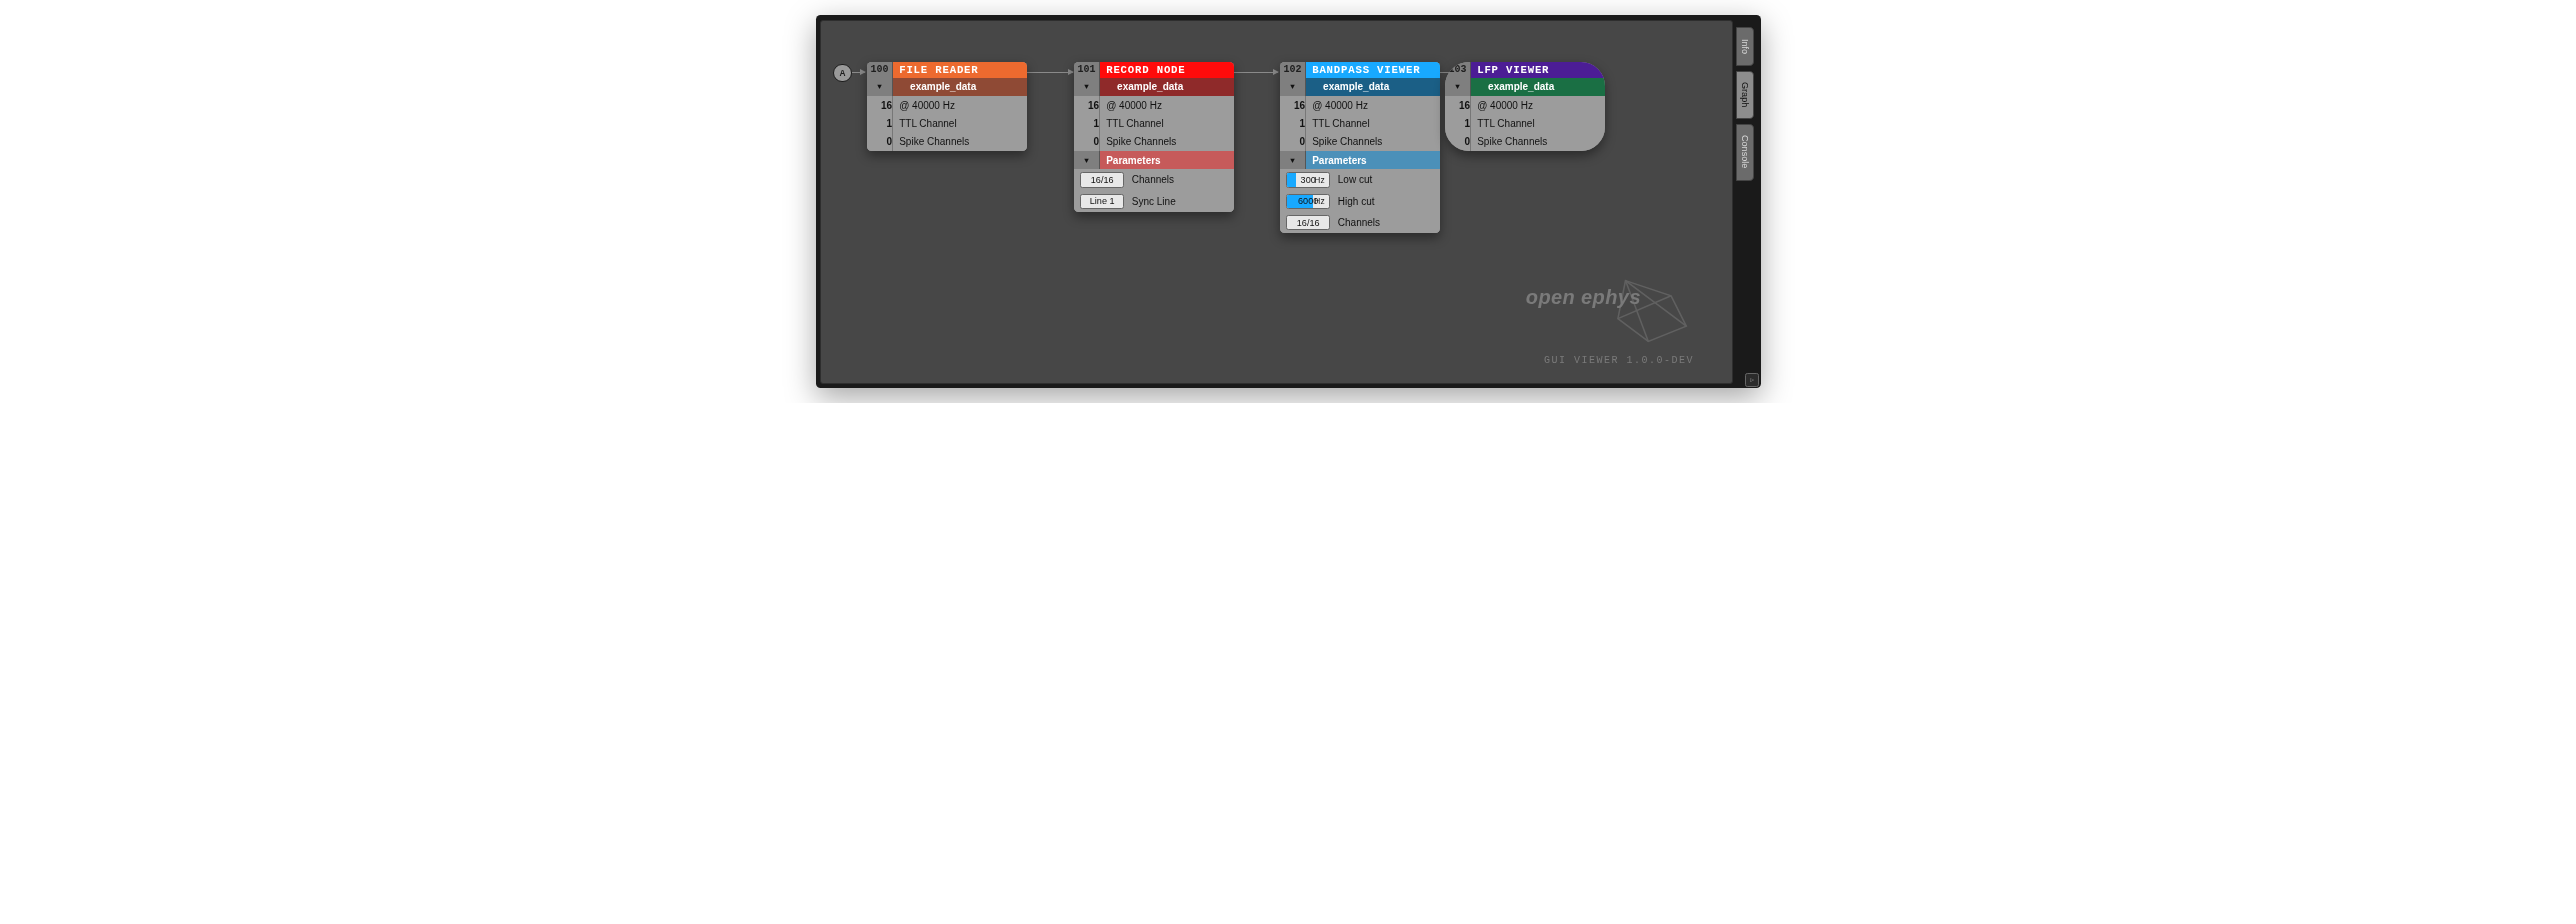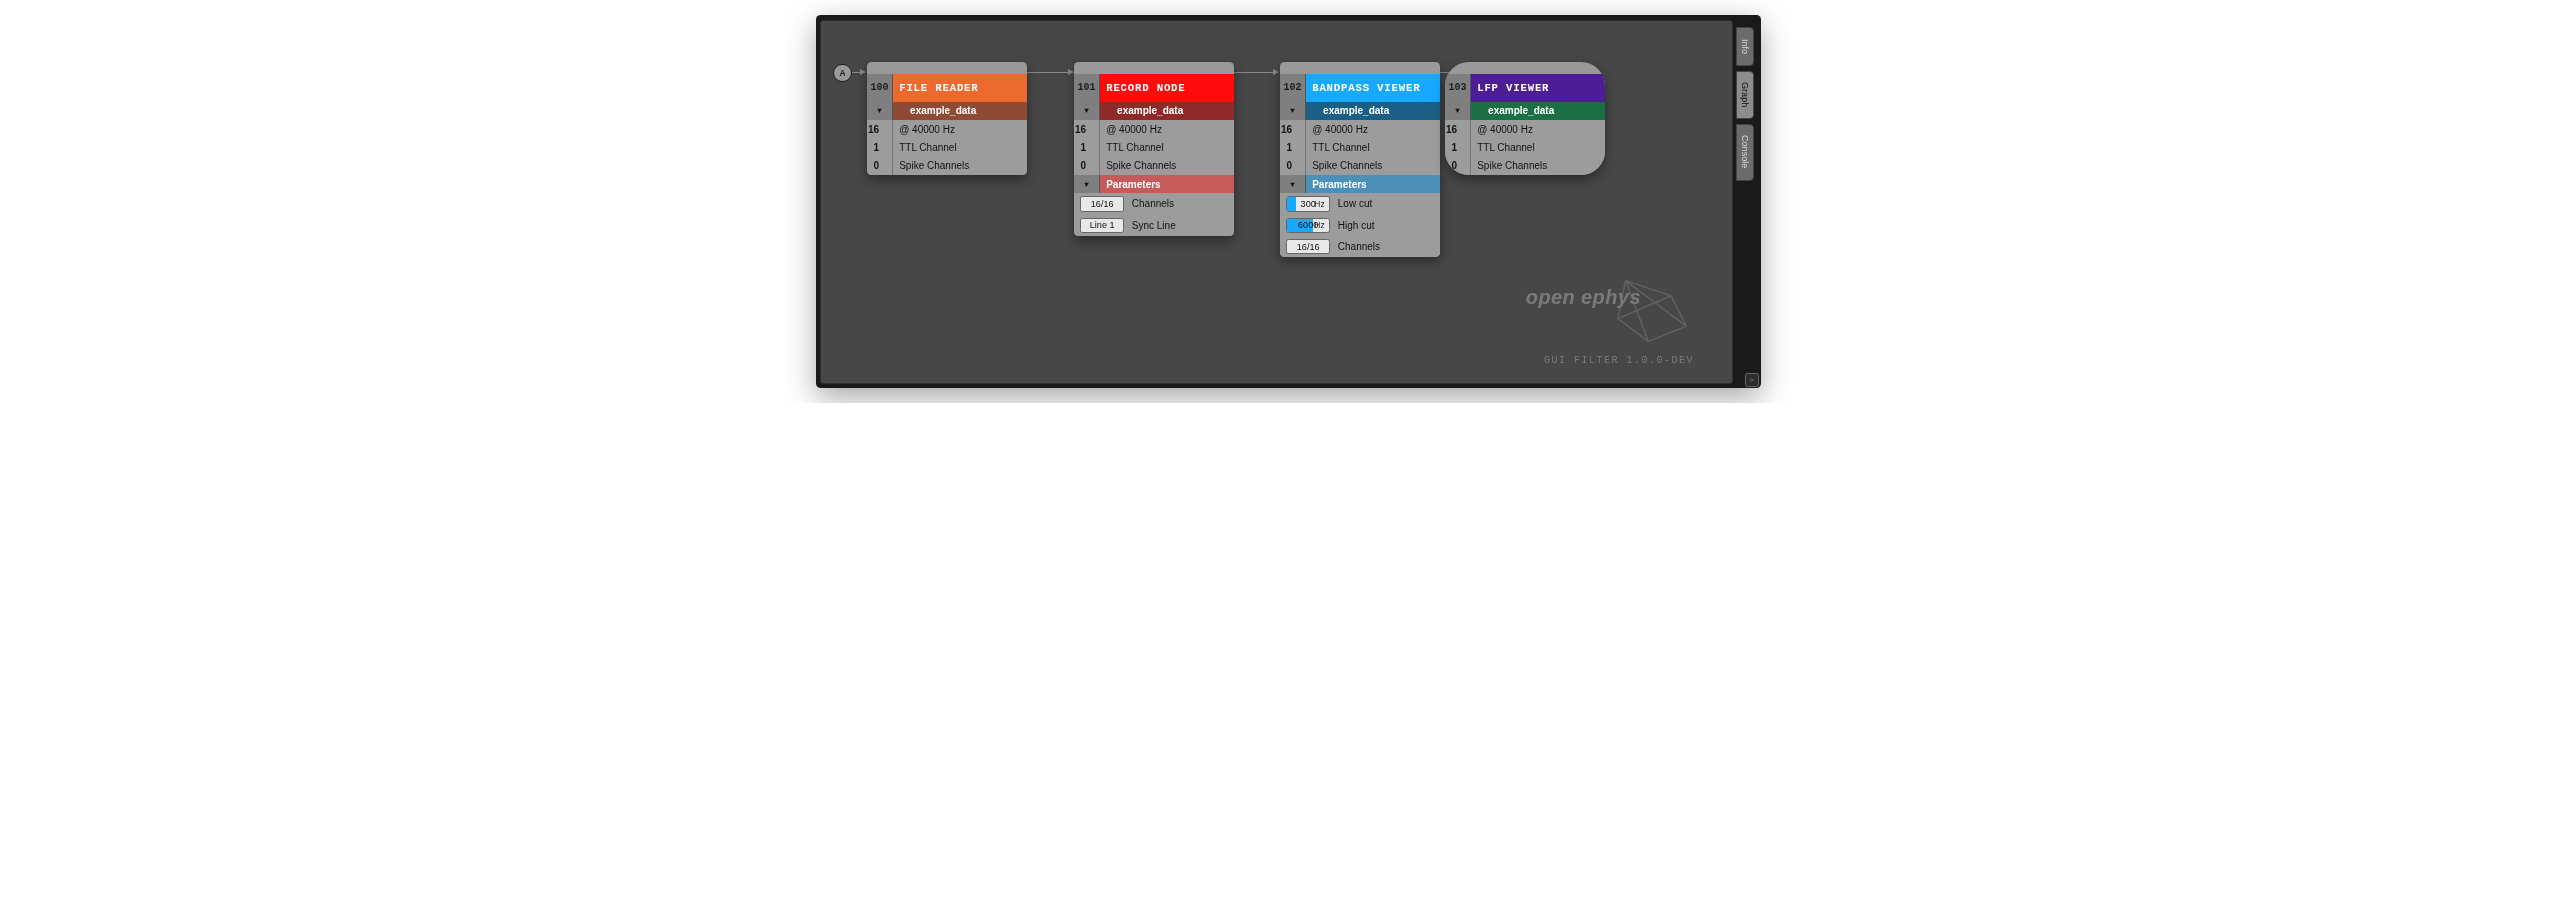--- a/index.html
+++ b/index.html
@@ -69,24 +69,23 @@
     box-shadow:0 4.6px 10.7px rgba(0,0,0,.4);
     overflow:hidden;
     font-size:10px;
   }
   .node.n0{left:46px;}
   .node.n1{left:253px;}
   .node.n2{left:459px;}
   .node.n3{left:624px;border-radius:24px;}
 
   .title-row{
-    display:flex;height:28px;
+    display:flex;height:16px;
     font-family: "Courier New", monospace;
     font-weight:700;
-    margin-top:12px;
   }
   .id-box{
     width:26px;background:#7f7f7f;color:#1e1e1e;
     display:flex;align-items:center;justify-content:center;
     font-size:10px;
     border-right:0.8px solid #555;
   }
   .title{
     flex:1;color:#fff;display:flex;align-items:center;
     padding-left:6.1px;letter-spacing:0.8px;font-size:10.7px;
@@ -103,21 +102,21 @@
   }
   .sub-row .lab{
     flex:1;display:flex;align-items:center;padding-left:17px;
   }
   .info-row{
     display:flex;height:18.3px;
     background:#9c9c9c;color:#111;font-size:10px;
   }
   .info-row .num{
     width:26px;display:flex;align-items:center;justify-content:flex-end;
-    padding-right:13px;font-weight:600;
+    padding-right:0;font-weight:600;
     border-right:0.8px solid #777;
   }
   .info-row .txt{
     flex:1;display:flex;align-items:center;padding-left:6.1px;
   }
   .param-head{
     display:flex;height:18.3px;color:#fff;font-weight:600;
   }
   .param-head .tri{
     width:26px;background:#7f7f7f;
@@ -351,21 +350,21 @@
     <div class="watermark">
       <svg width="175" height="76" viewBox="0 0 230 100">
         <g stroke="#7a7a7a" stroke-width="2" fill="none">
           <path d="M140 10 L200 30 L220 70 L170 90 L130 60 Z"></path>
           <path d="M140 10 L170 90"></path>
           <path d="M200 30 L130 60"></path>
           <path d="M140 10 L220 70"></path>
         </g>
       </svg>
       <div class="wm-text" style="margin-top:-66px;margin-right:53px;">open ephys</div>
-      <div class="version" style="margin-top:46px;">GUI FILTER 1.0.0-DEV</div>
+      <div class="version" style="margin-top:46px;">GUI VIEWER 1.0.0-DEV</div>
     </div>
 
   </div>
 
   <div class="tabs">
     <div class="tab">Info</div>
     <div class="tab active">Graph</div>
     <div class="tab">Console</div>
   </div>
 

